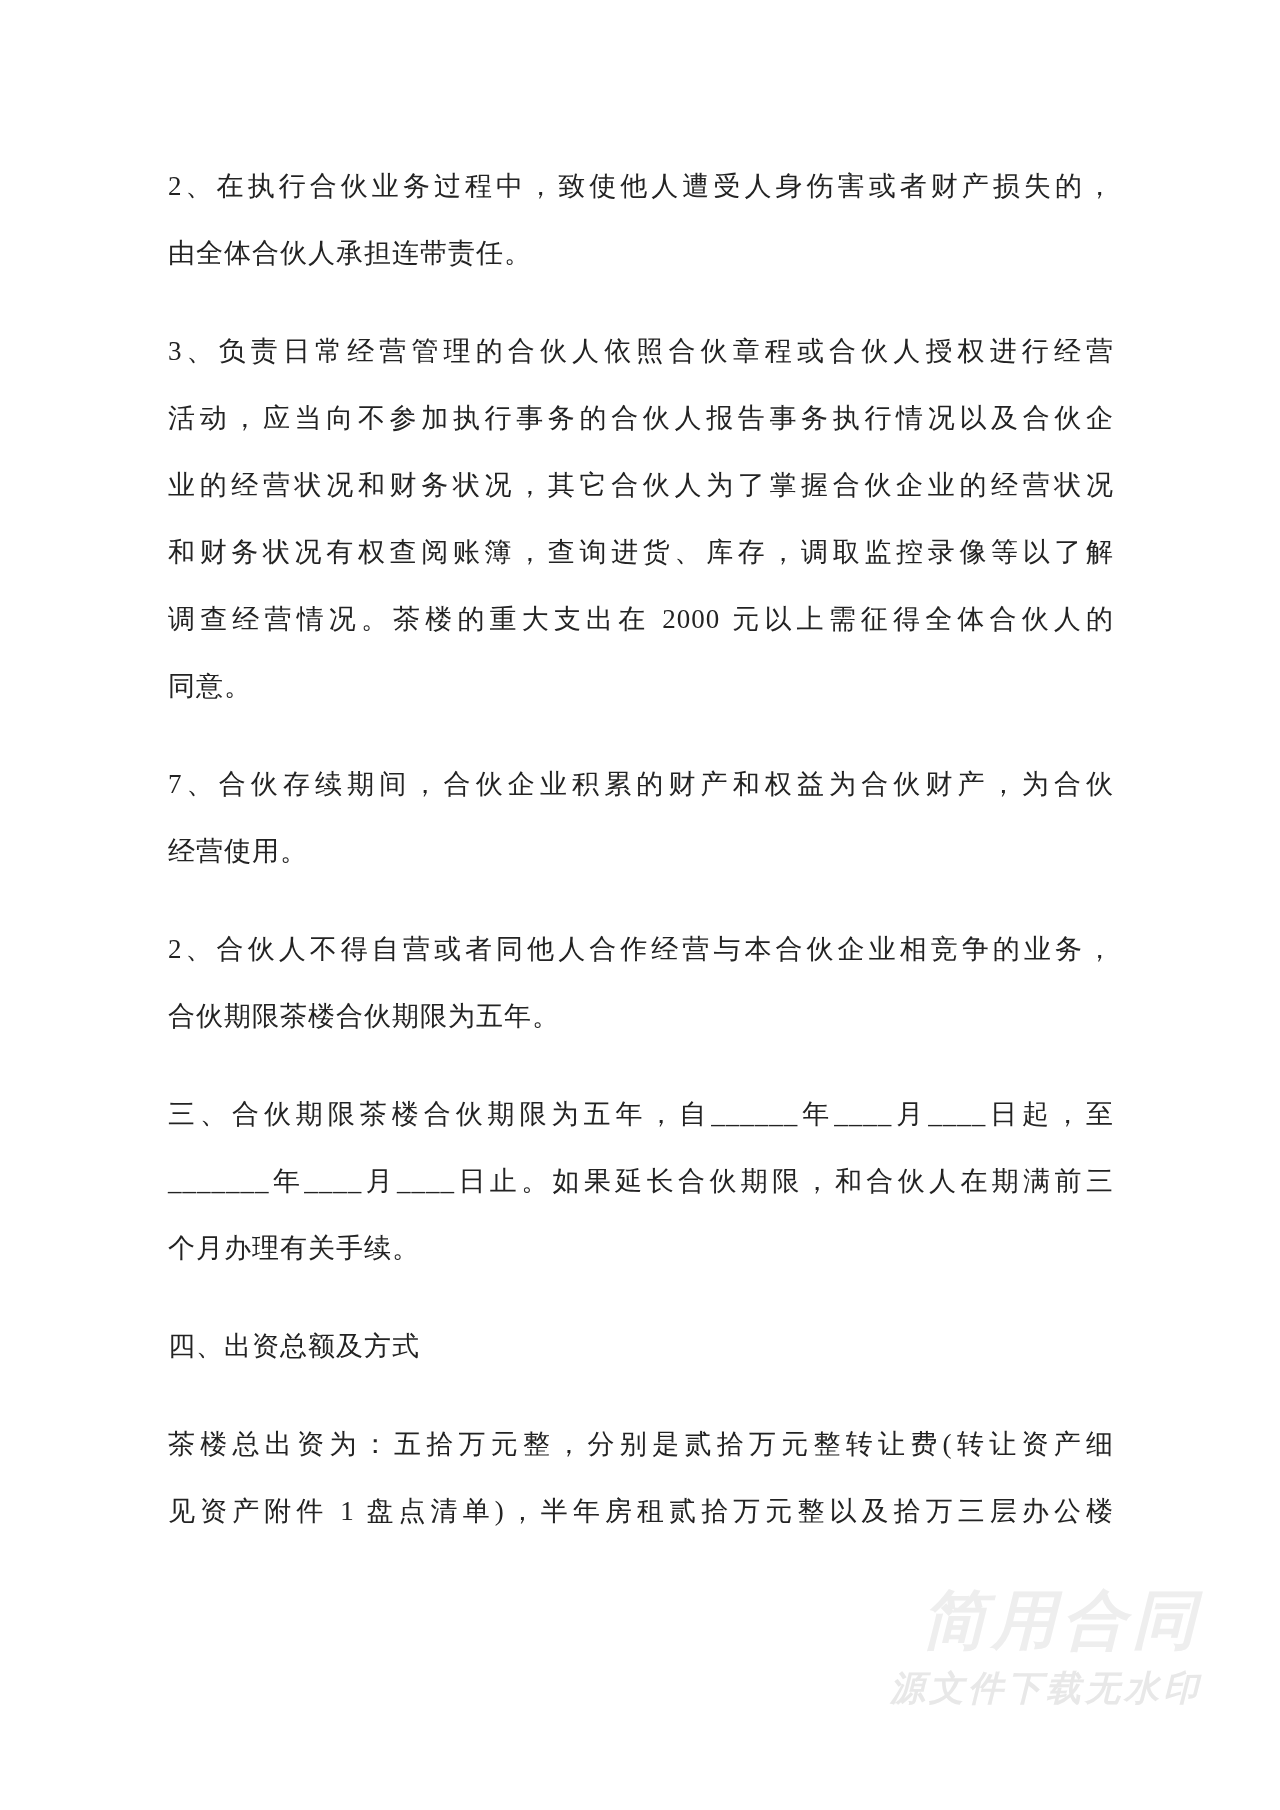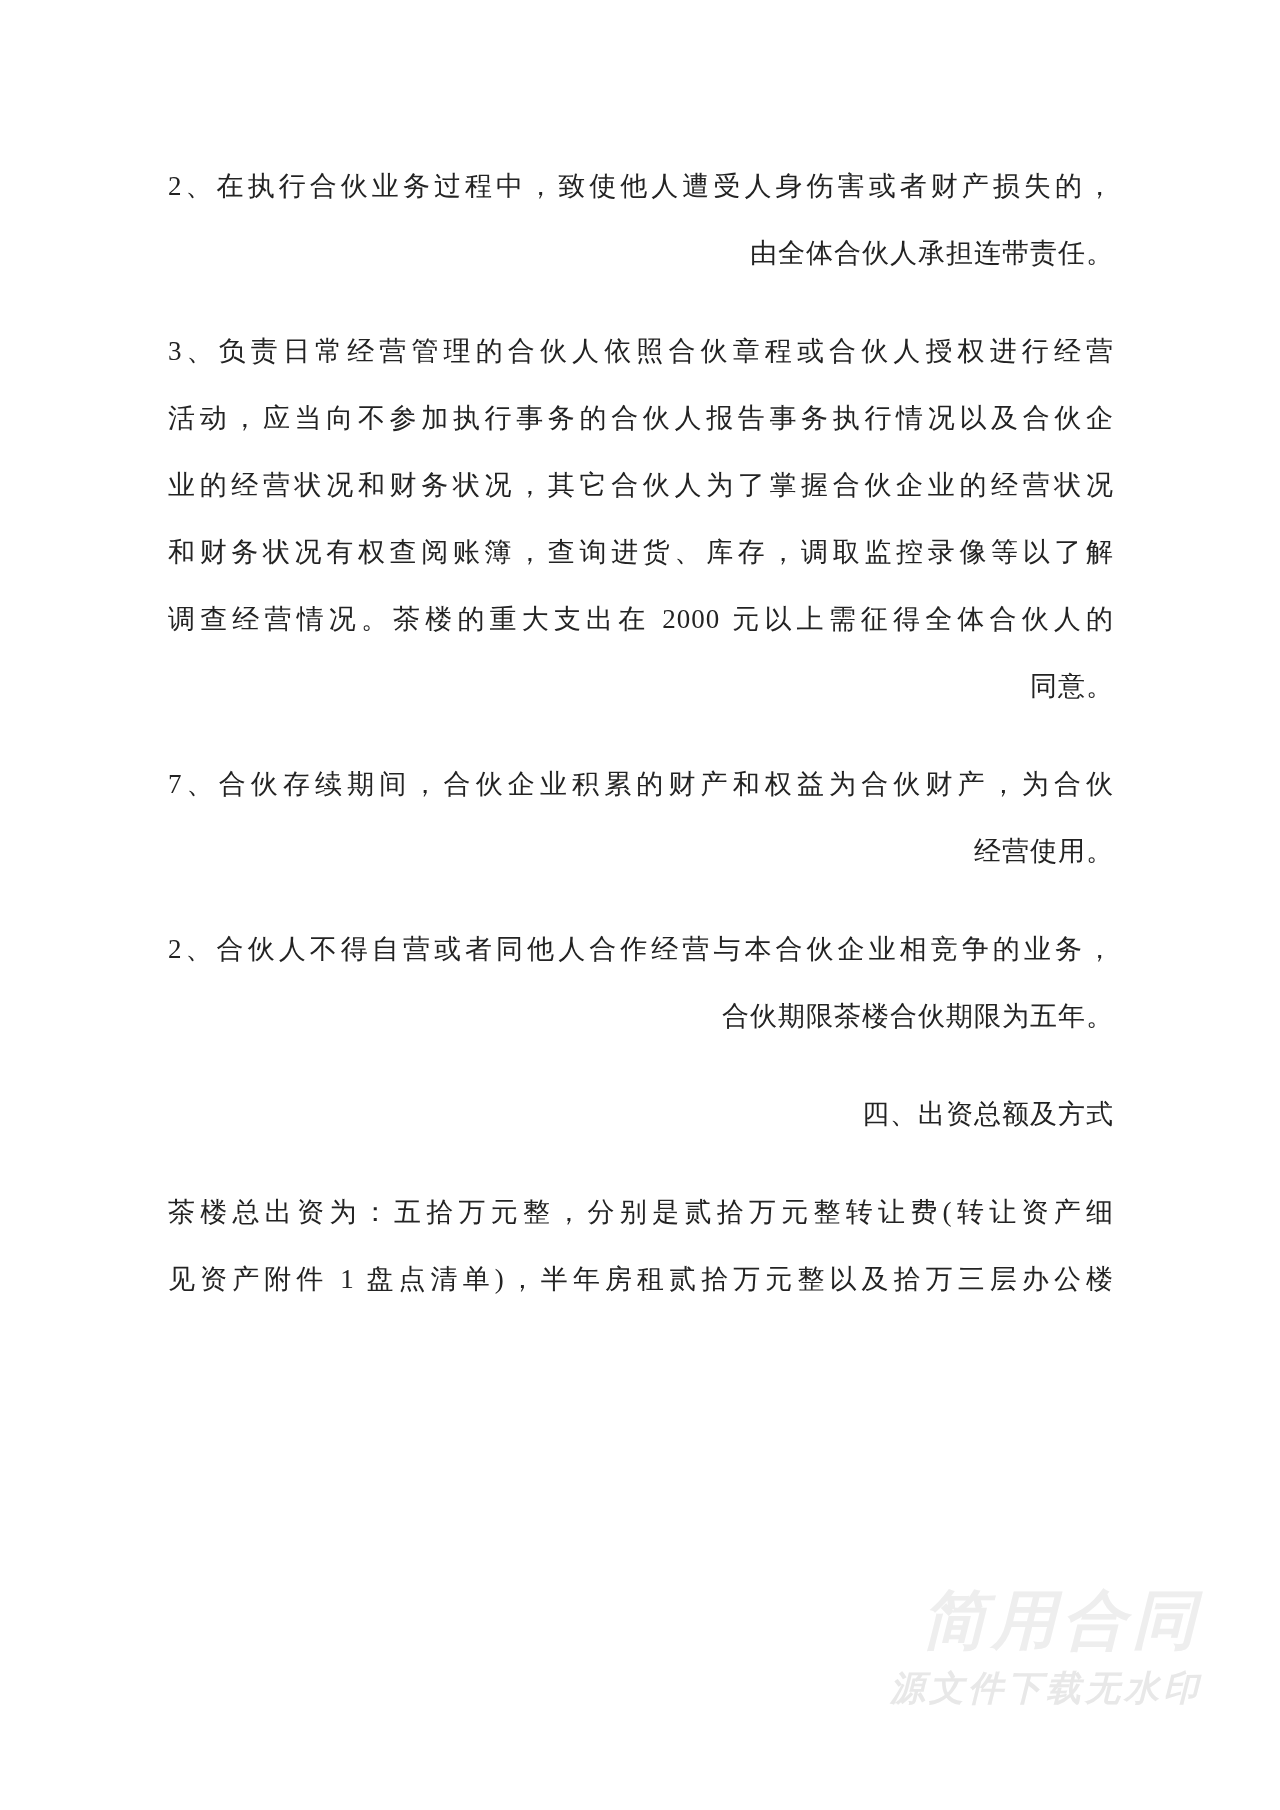--- a/index.html
+++ b/index.html
@@ -24,21 +24,20 @@
     color: #232323;
     font-size: 27px;
   }
   .para {
     margin: 0 0 31px 0;
   }
   .line {
     line-height: 67px;
     white-space: nowrap;
     letter-spacing: 1px;
-    text-align: right;
   }
   .line.fill {
     white-space: normal;
     text-align: justify;
     text-justify: inter-character;
     text-align-last: justify;
   }
   .watermark {
     position: absolute;
     top: 1588px;
@@ -86,20 +85,25 @@
     <div class="para">
       <div class="line fill">7、合伙存续期间，合伙企业积累的财产和权益为合伙财产，为合伙</div>
       <div class="line">经营使用。</div>
     </div>
 
     <div class="para">
       <div class="line fill">2、合伙人不得自营或者同他人合作经营与本合伙企业相竞争的业务，</div>
       <div class="line">合伙期限茶楼合伙期限为五年。</div>
     </div>
 
+    <div class="para">
+      <div class="line fill">三、合伙期限茶楼合伙期限为五年，自______年____月____日起，至</div>
+      <div class="line fill">_______年____月____日止。如果延长合伙期限，和合伙人在期满前三</div>
+      <div class="line">个月办理有关手续。</div>
+    </div>
 
     <div class="para">
       <div class="line">四、出资总额及方式</div>
     </div>
 
     <div class="para">
       <div class="line fill">茶楼总出资为：五拾万元整，分别是贰拾万元整转让费(转让资产细</div>
       <div class="line fill">见资产附件 1 盘点清单)，半年房租贰拾万元整以及拾万三层办公楼</div>
     </div>
 

